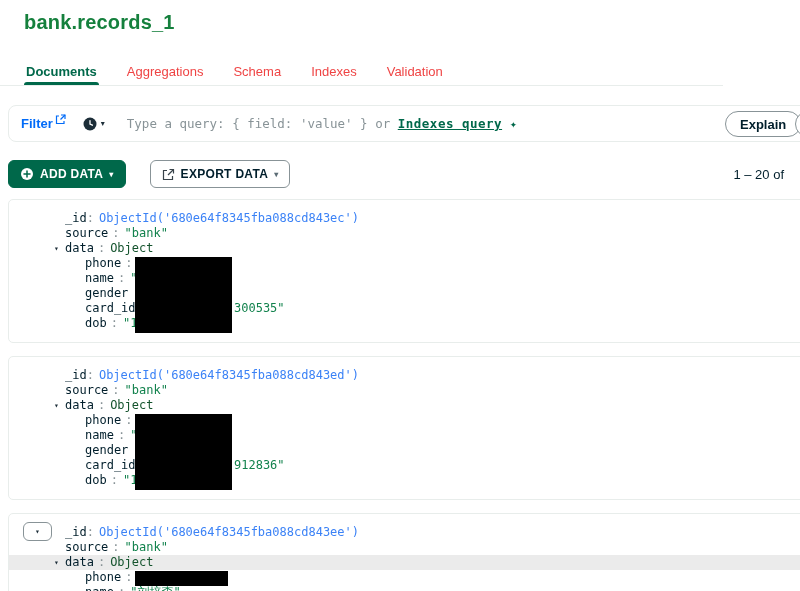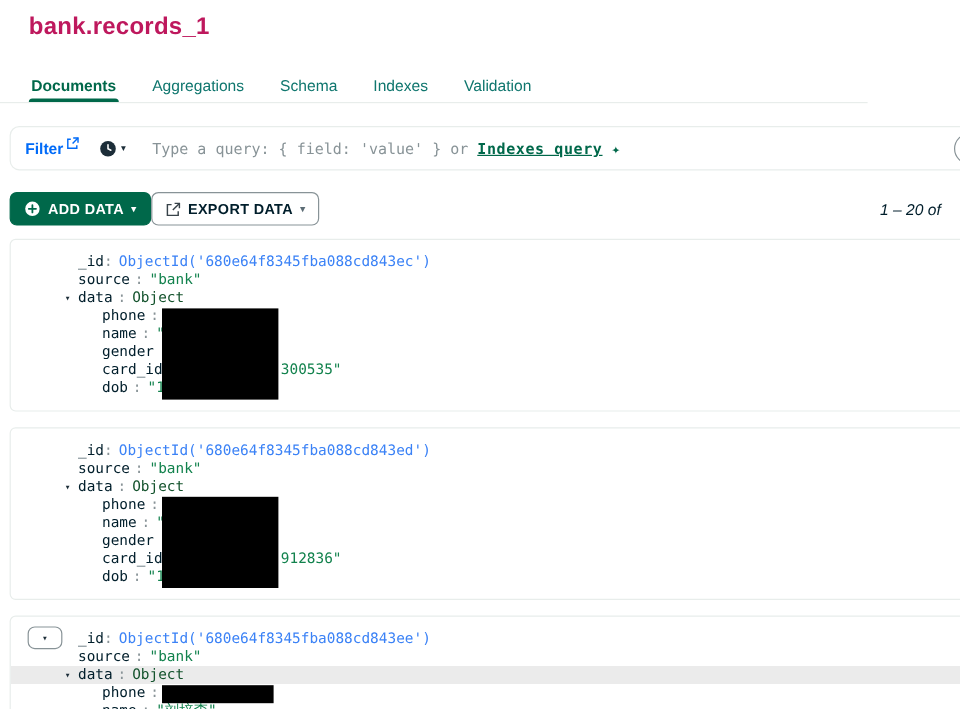--- a/index.html
+++ b/index.html
@@ -8,32 +8,32 @@
     position: relative;
     overflow: hidden;
     background: #ffffff;
     font-family: "Liberation Sans", sans-serif;
     color: #001E2B;
   }
 
   
   .ns-title {
     position: absolute; left: 24px; top: 11px;
-    font-size: 20px; font-weight: 700; color: #be185d;
+    font-size: 20px; font-weight: 700; color: #15803d;
     letter-spacing: .2px;
   }
 
   
   .tabbar {
     position: absolute; left: 0; top: 55px; width: 723px; height: 31px;
     border-bottom: 1px solid #E8EDEB;
     display: flex; gap: 26px; padding-left: 24px;
   }
   .tab {
-    font-size: 13px; color: #0f766e; padding: 9px 2px 0 2px;
+    font-size: 13px; color: #ef4444; padding: 9px 2px 0 2px;
     position: relative; cursor: pointer; white-space: nowrap;
   }
   .tab.active { color: #00684A; font-weight: 700; }
   .tab.active::after {
     content: ""; position: absolute; left: 0; right: 0; bottom: 0;
     height: 3px; background: #00684A; border-radius: 4px 4px 0 0;
   }
 
   
   .query-bar {
@@ -67,35 +67,34 @@
     font-family: "Liberation Sans", sans-serif;
     font-size: 13px; font-weight: 600; color: #001E2B;
     padding: 0 14px; cursor: pointer;
   }
   .btn-explain { left: 716px; }
   .btn-edge { left: 786px; width: 44px; }
 
   
   .toolbar {
     position: absolute; left: 8px; top: 159px; width: 784px; height: 30px;
-    display: flex; align-items: center; gap: 0;
+    display: flex; align-items: center; gap: 24px;
   }
   .btn {
     height: 28px; border-radius: 6px; display: inline-flex;
     align-items: center; gap: 6px; padding: 0 11px;
     font-size: 12px; font-weight: 700; letter-spacing: .3px; cursor: pointer;
     background: #fff; border: 1px solid #889397; color: #001E2B;
   }
   .btn .caret { font-size: 8px; color: #5C6C75; }
   .btn-primary { background: #00684A; border-color: #00684A; color: #fff; }
   .btn-primary .caret { color: #fff; }
   .pagination {
     margin-left: auto; font-size: 13px; color: #001E2B; padding-right: 8px;
     white-space: nowrap;
-    font-style: italic;
   }
 
   
   .docs { position: absolute; left: 8px; top: 199px; width: 812px; }
   .doc-card {
     position: relative; background: #fff;
     border: 1px solid #E8EDEB; border-radius: 5px;
     margin-bottom: 13px; padding: 11px 0;
     font-family: "DejaVu Sans Mono", monospace; font-size: 12px;
   }
@@ -152,20 +151,21 @@
       <circle cx="8" cy="8" r="6.5" fill="#1C2D38"></circle>
       <path d="M8 4.6V8l2.4 1.2" stroke="#fff" stroke-width="1.3" fill="none" stroke-linecap="round"></path>
     </svg>
     <span class="caret">▾</span>
   </span>
   <div class="query-input">
     <span>Type a query: { field: 'value' } or</span>
     <span class="gen-query">Indexes query</span>
     <span class="sparkle">✦</span>
   </div>
+  <button class="btn-pill btn-explain">Explain</button>
   <button class="btn-pill btn-edge"></button>
 </div>
 
 <div class="toolbar">
   <button class="btn btn-primary">
     <svg width="14" height="14" viewBox="0 0 14 14">
       <circle cx="7" cy="7" r="6" fill="#fff"></circle>
       <path d="M7 4v6M4 7h6" stroke="#00684A" stroke-width="1.5" stroke-linecap="round"></path>
     </svg>
     <span>ADD DATA</span>

